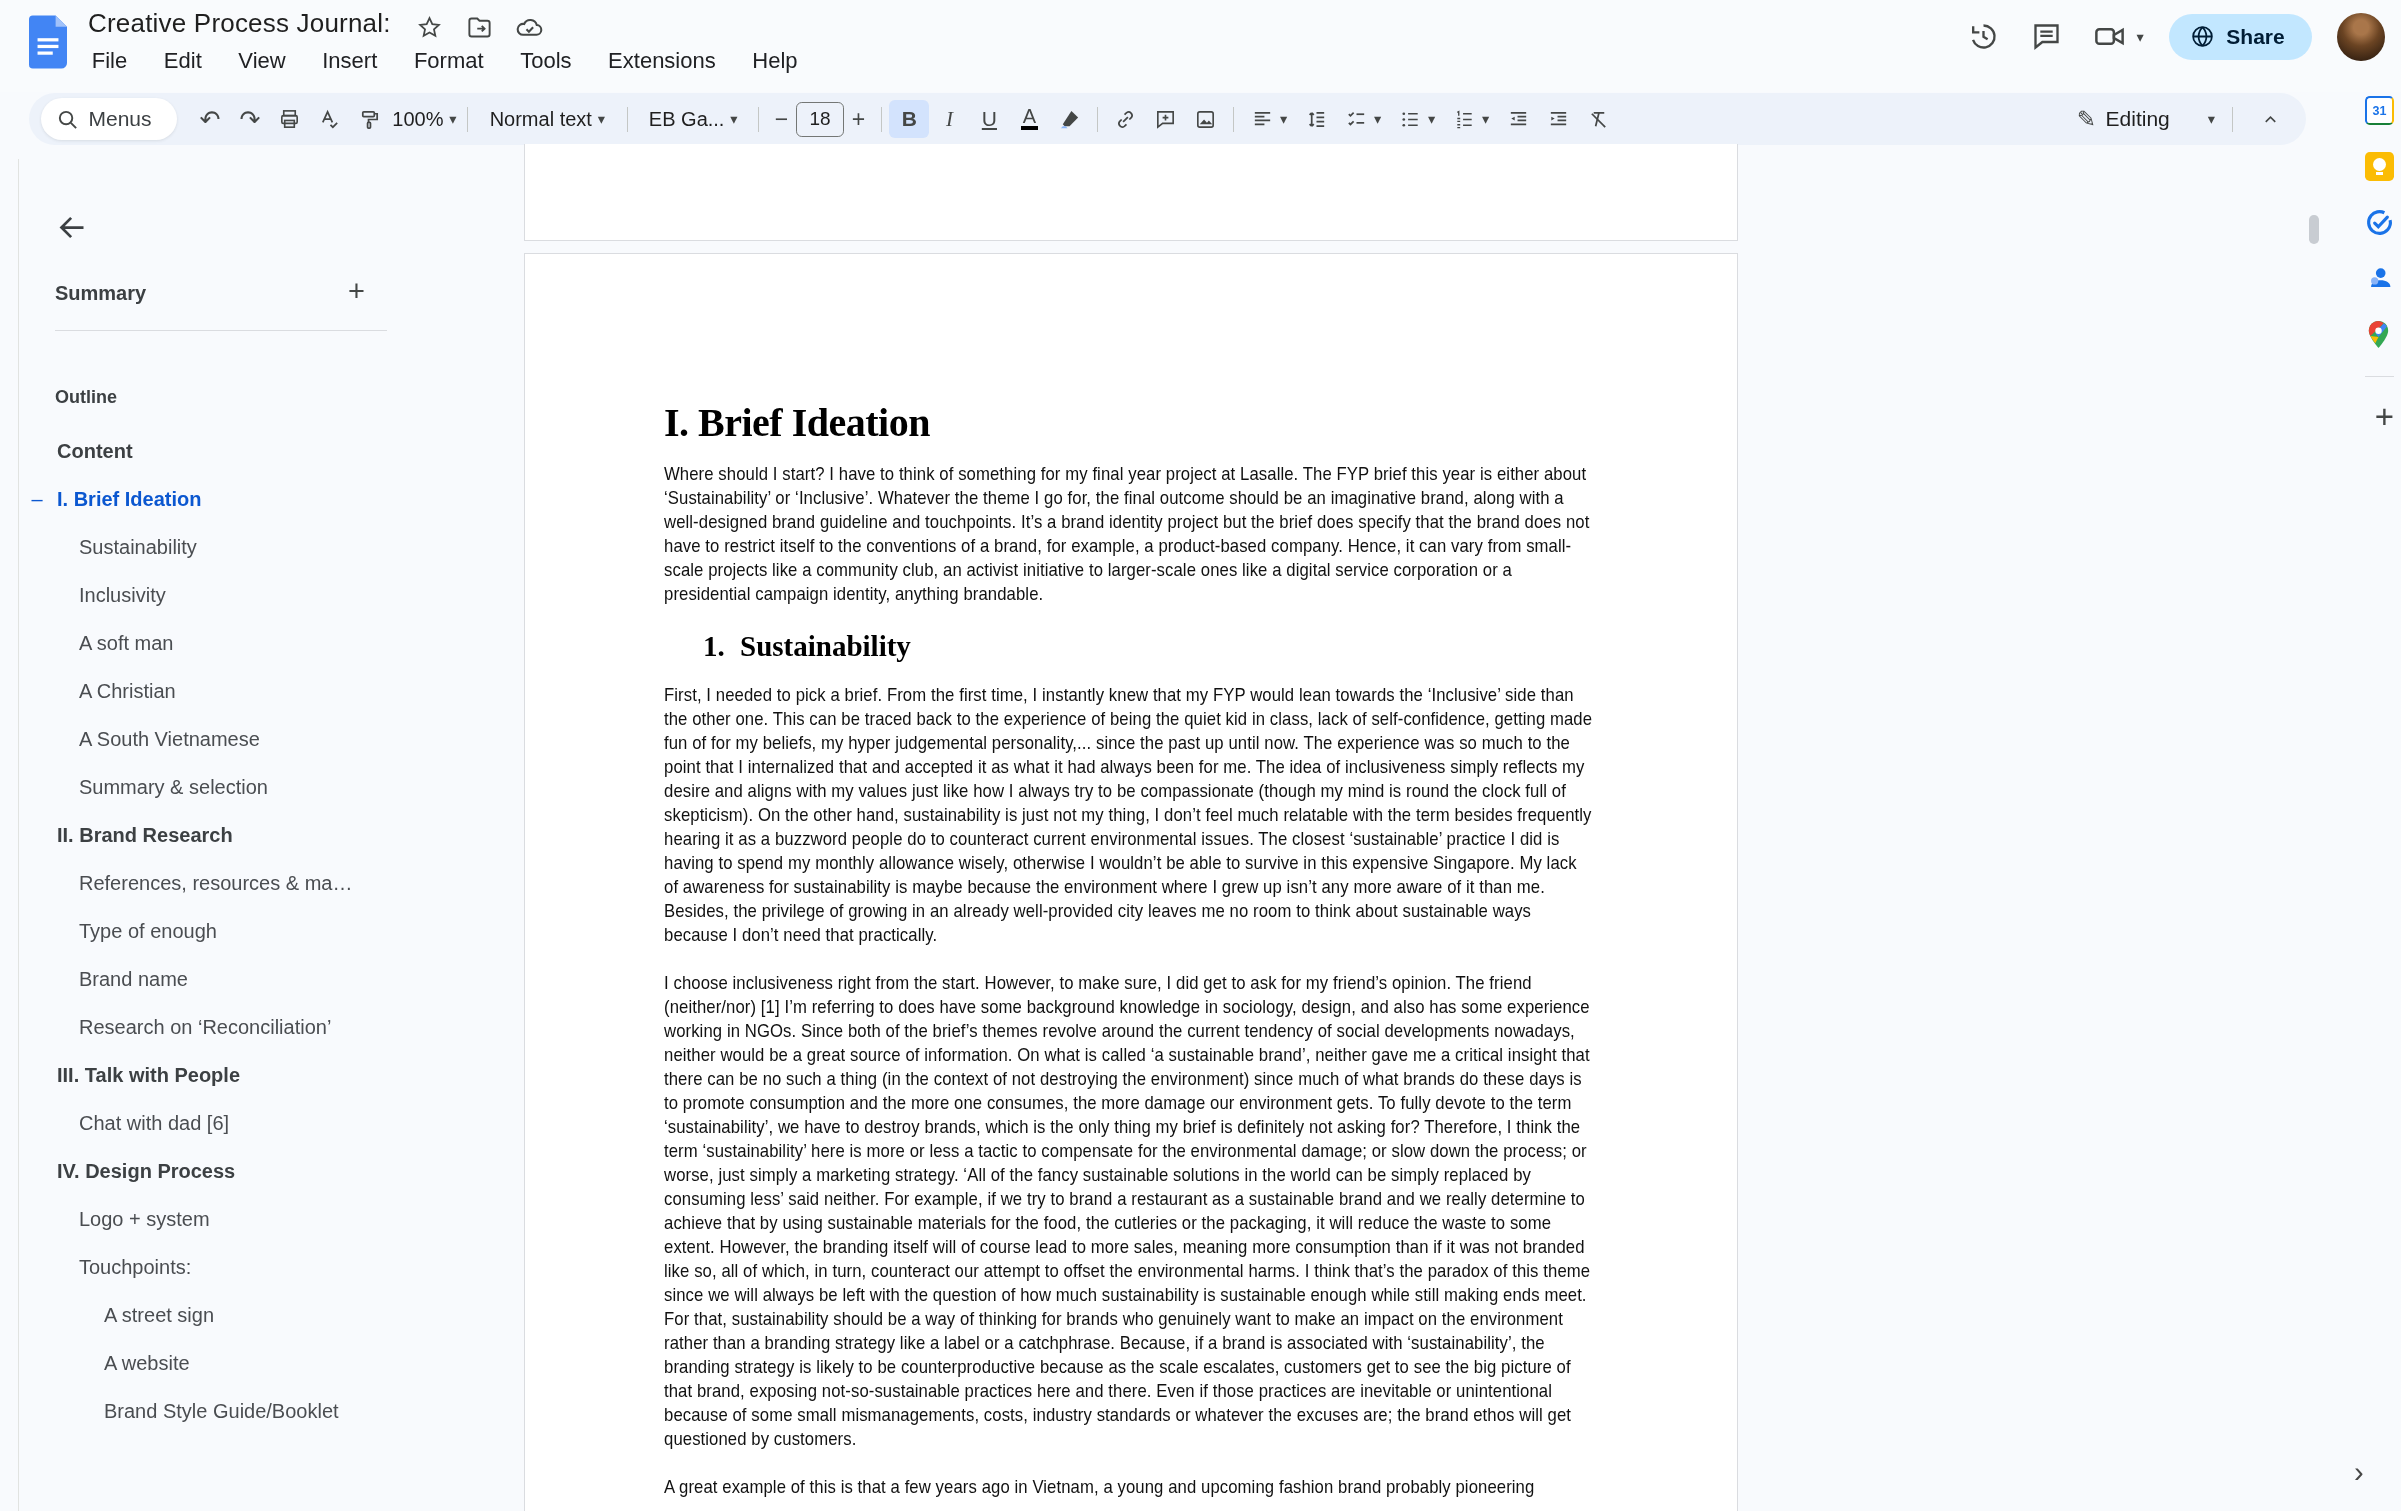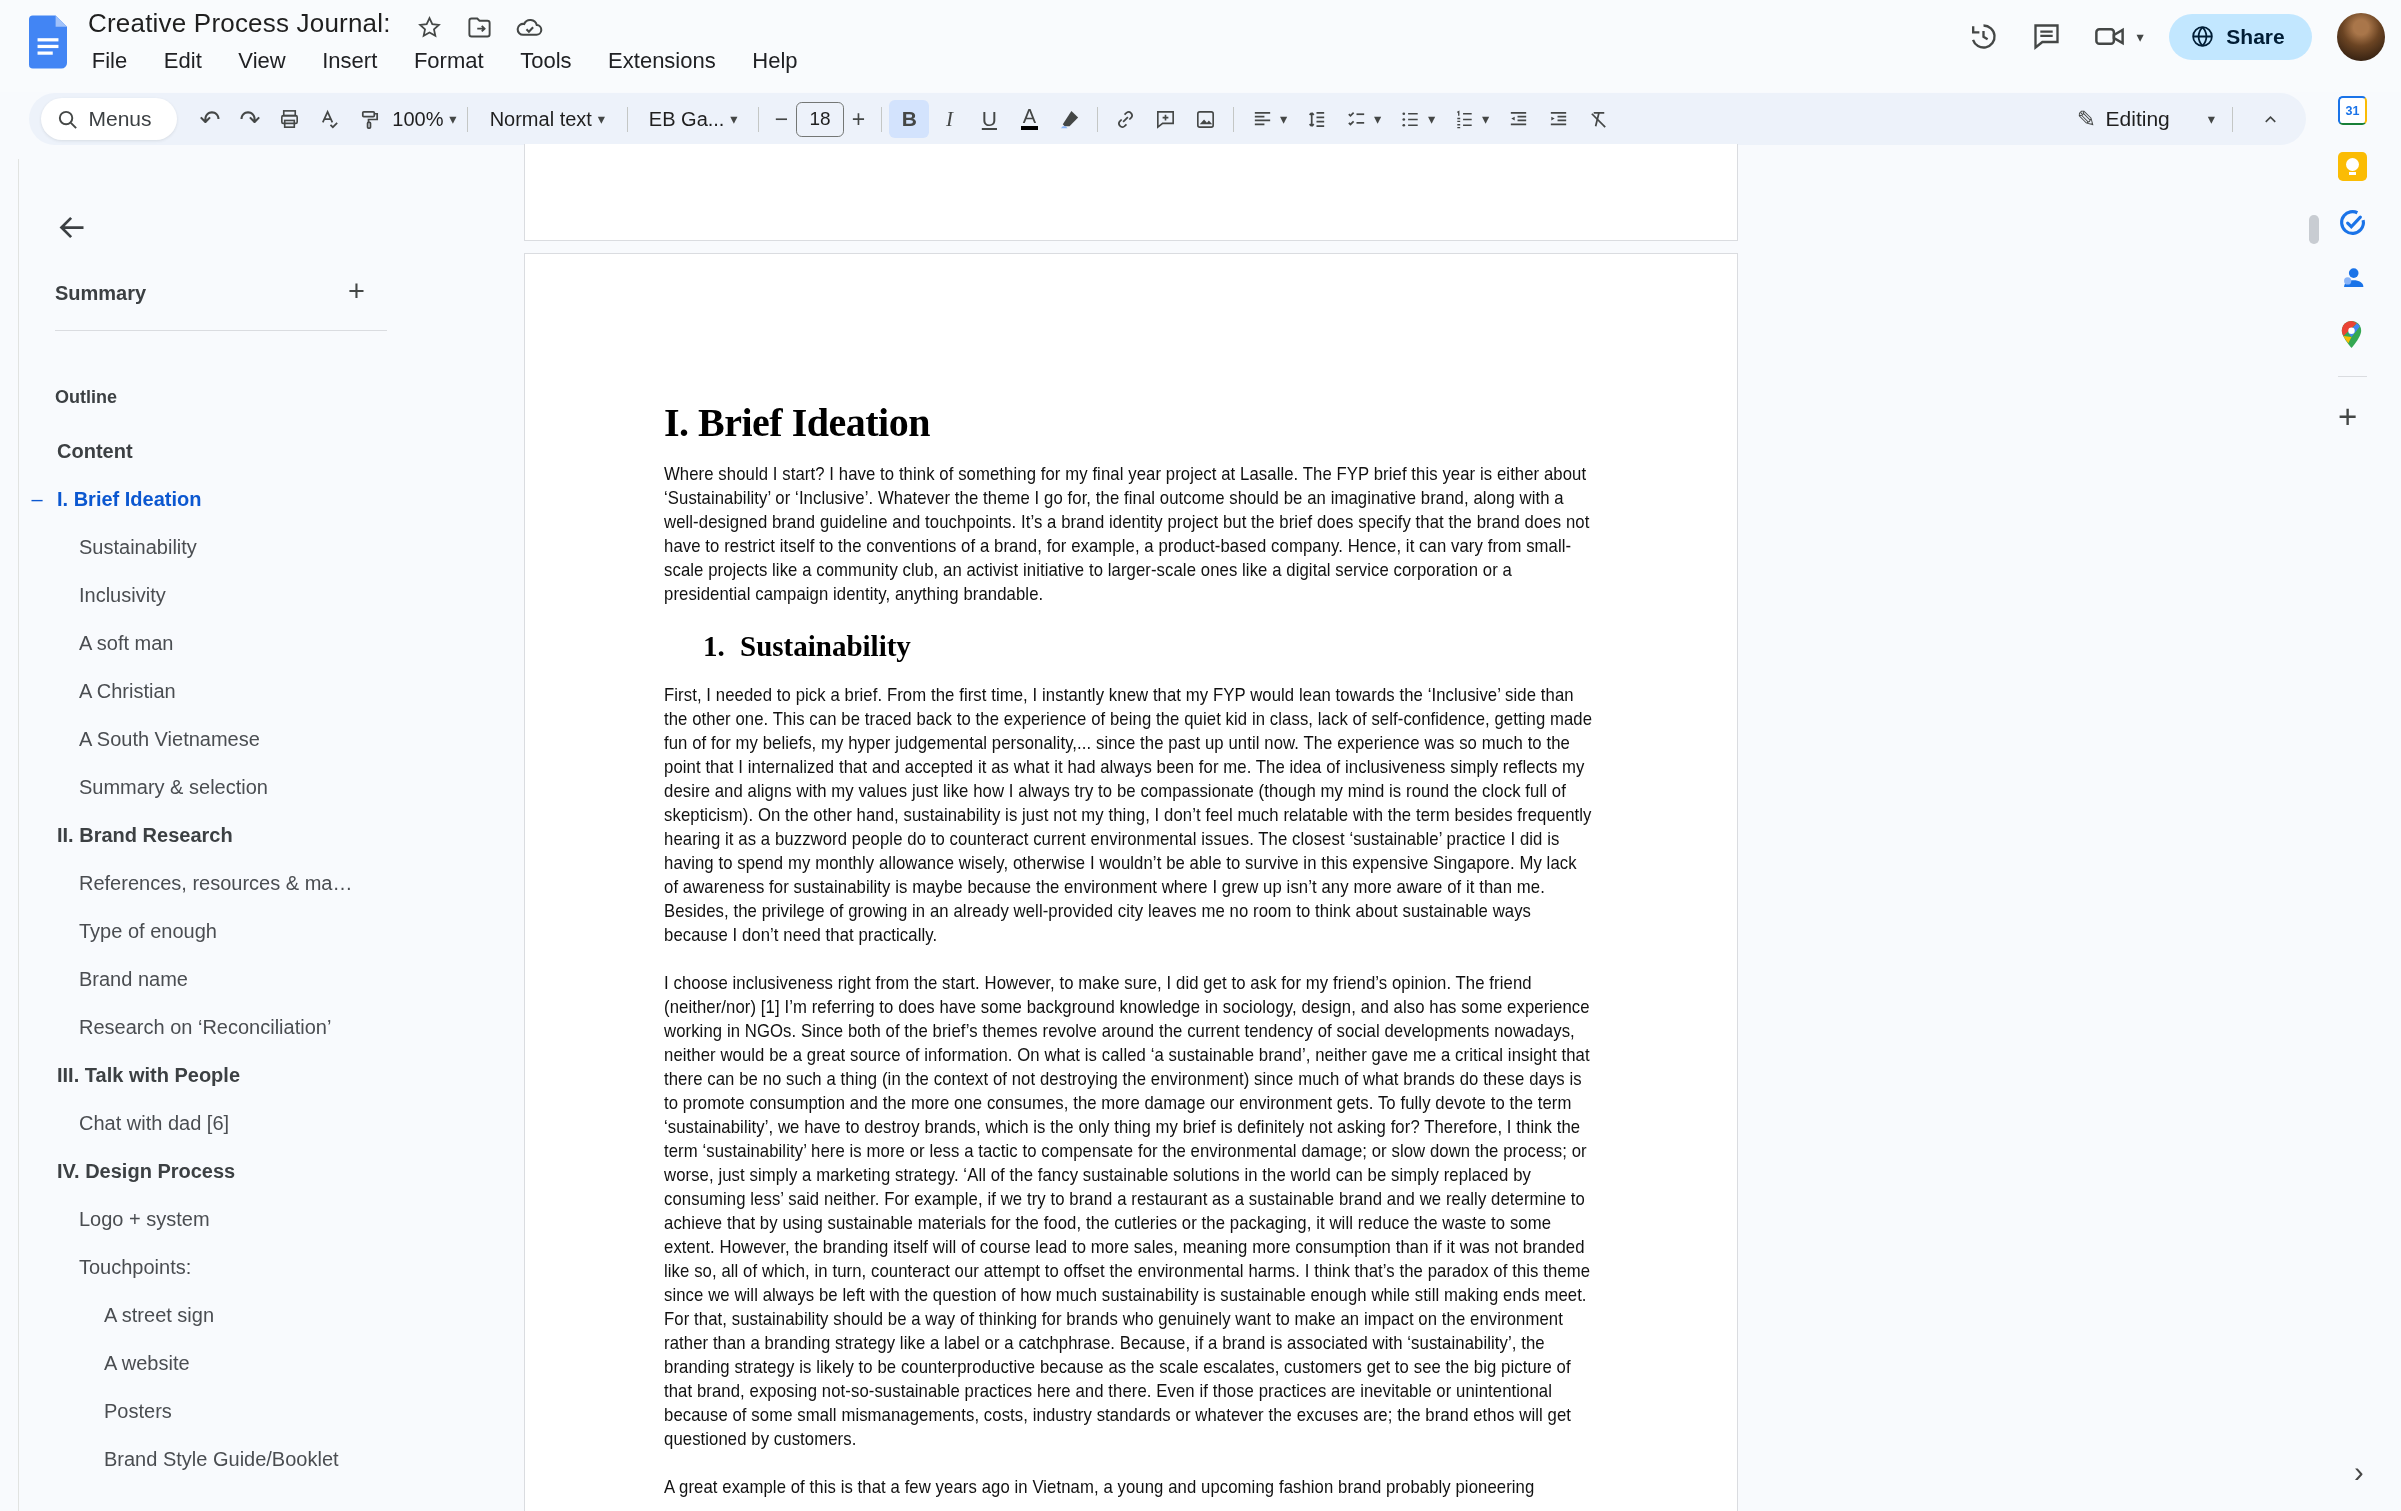--- a/index.html
+++ b/index.html
@@ -65,21 +65,21 @@
   
   .page-prev { position:absolute; left:524px; top:144px; width:1214px; height:97px; background:#fff; border:1px solid #dadce0; border-top:none; }
   .page { position:absolute; left:524px; top:253px; width:1214px; height:1259px; background:#fff; border:1px solid #dadce0; }
   .doc-col { position:absolute; left:139px; top:145px; width:932px; color:#111; }
   .h1 { font-family:"Liberation Serif",serif; font-weight:700; font-size:40px; color:#000; margin-bottom:16.3px; letter-spacing:-0.5px; }
   .h2 { font-family:"Liberation Serif",serif; font-weight:700; font-size:29px; color:#000; margin:21px 0 20px 0; display:flex; }
   .h2 .num { width:37px; margin-left:39px; }
   .para { font-size:19px; line-height:24px; width:1057px; transform:scaleX(0.879); transform-origin:0 0; margin-bottom:24px; letter-spacing:0.1px; }
 
   
-  .rail { position:absolute; left:2338px; top:96px; width:56px; display:flex; flex-direction:column; align-items:flex-start; gap:27px; }
+  .rail { position:absolute; left:2338px; top:96px; width:56px; display:flex; flex-direction:column; align-items:flex-end; gap:27px; }
   .rail-icon { width:29px; height:29px; cursor:pointer; position:relative; }
   .rail-div { width:29px; height:1px; background:#dadce0; }
   .rail-plus { font-size:33px; font-weight:300; color:#444746; cursor:pointer; line-height:25px; }
   .cal { width:29px; height:29px; border-radius:4.8px; background:#fff; border:2.9px solid #1a73e8; border-bottom-color:#188038; border-right-color:#fbbc04; display:flex; align-items:center; justify-content:center; font-size:12.5px; font-weight:700; color:#1a73e8; }
   .keep { width:29px; height:29px; border-radius:4.8px; background:#fbbc04; position:relative; }
   .keep:before { content:""; position:absolute; left:7.7px; top:5.8px; width:13.4px; height:13.4px; border-radius:50%; background:#fff; }
   .keep:after { content:""; position:absolute; left:10.6px; top:20px; width:7.7px; height:2.9px; background:#fff; }
   .tasks { width:29px; height:29px; }
   .contacts { width:29px; height:29px; }
   .scroll-thumb { position:absolute; left:2309px; top:215px; width:9.6px; height:29px; border-radius:4.8px; background:#c8ccd2; cursor:grab; }
@@ -392,23 +392,20 @@
   <div class="oi lvl2">
       <span>Touchpoints:</span>
     </div>
   <div class="oi lvl3">
       <span>A street sign</span>
     </div>
   <div class="oi lvl3">
       <span>A website</span>
     </div>
   <div class="oi lvl3">
-      <span>Posters</span>
-    </div>
-  <div class="oi lvl3">
       <span>Brand Style Guide/Booklet</span>
     </div>
 </div>
 
 <div class="page-prev"></div>
 <div class="page">
   <div class="doc-col">
     <div class="h1">I. Brief Ideation</div>
     <div class="para">Where should I start? I have to think of something for my final year project at Lasalle. The FYP brief this year is either about ‘Sustainability’ or ‘Inclusive’. Whatever the theme I go for, the final outcome should be an imaginative brand, along with a well-designed brand guideline and touchpoints. It’s a brand identity project but the brief does specify that the brand does not have to restrict itself to the conventions of a brand, for example, a product-based company. Hence, it can vary from small-scale projects like a community club, an activist initiative to larger-scale ones like a digital service corporation or a presidential campaign identity, anything brandable.</div>
     <div class="h2">

